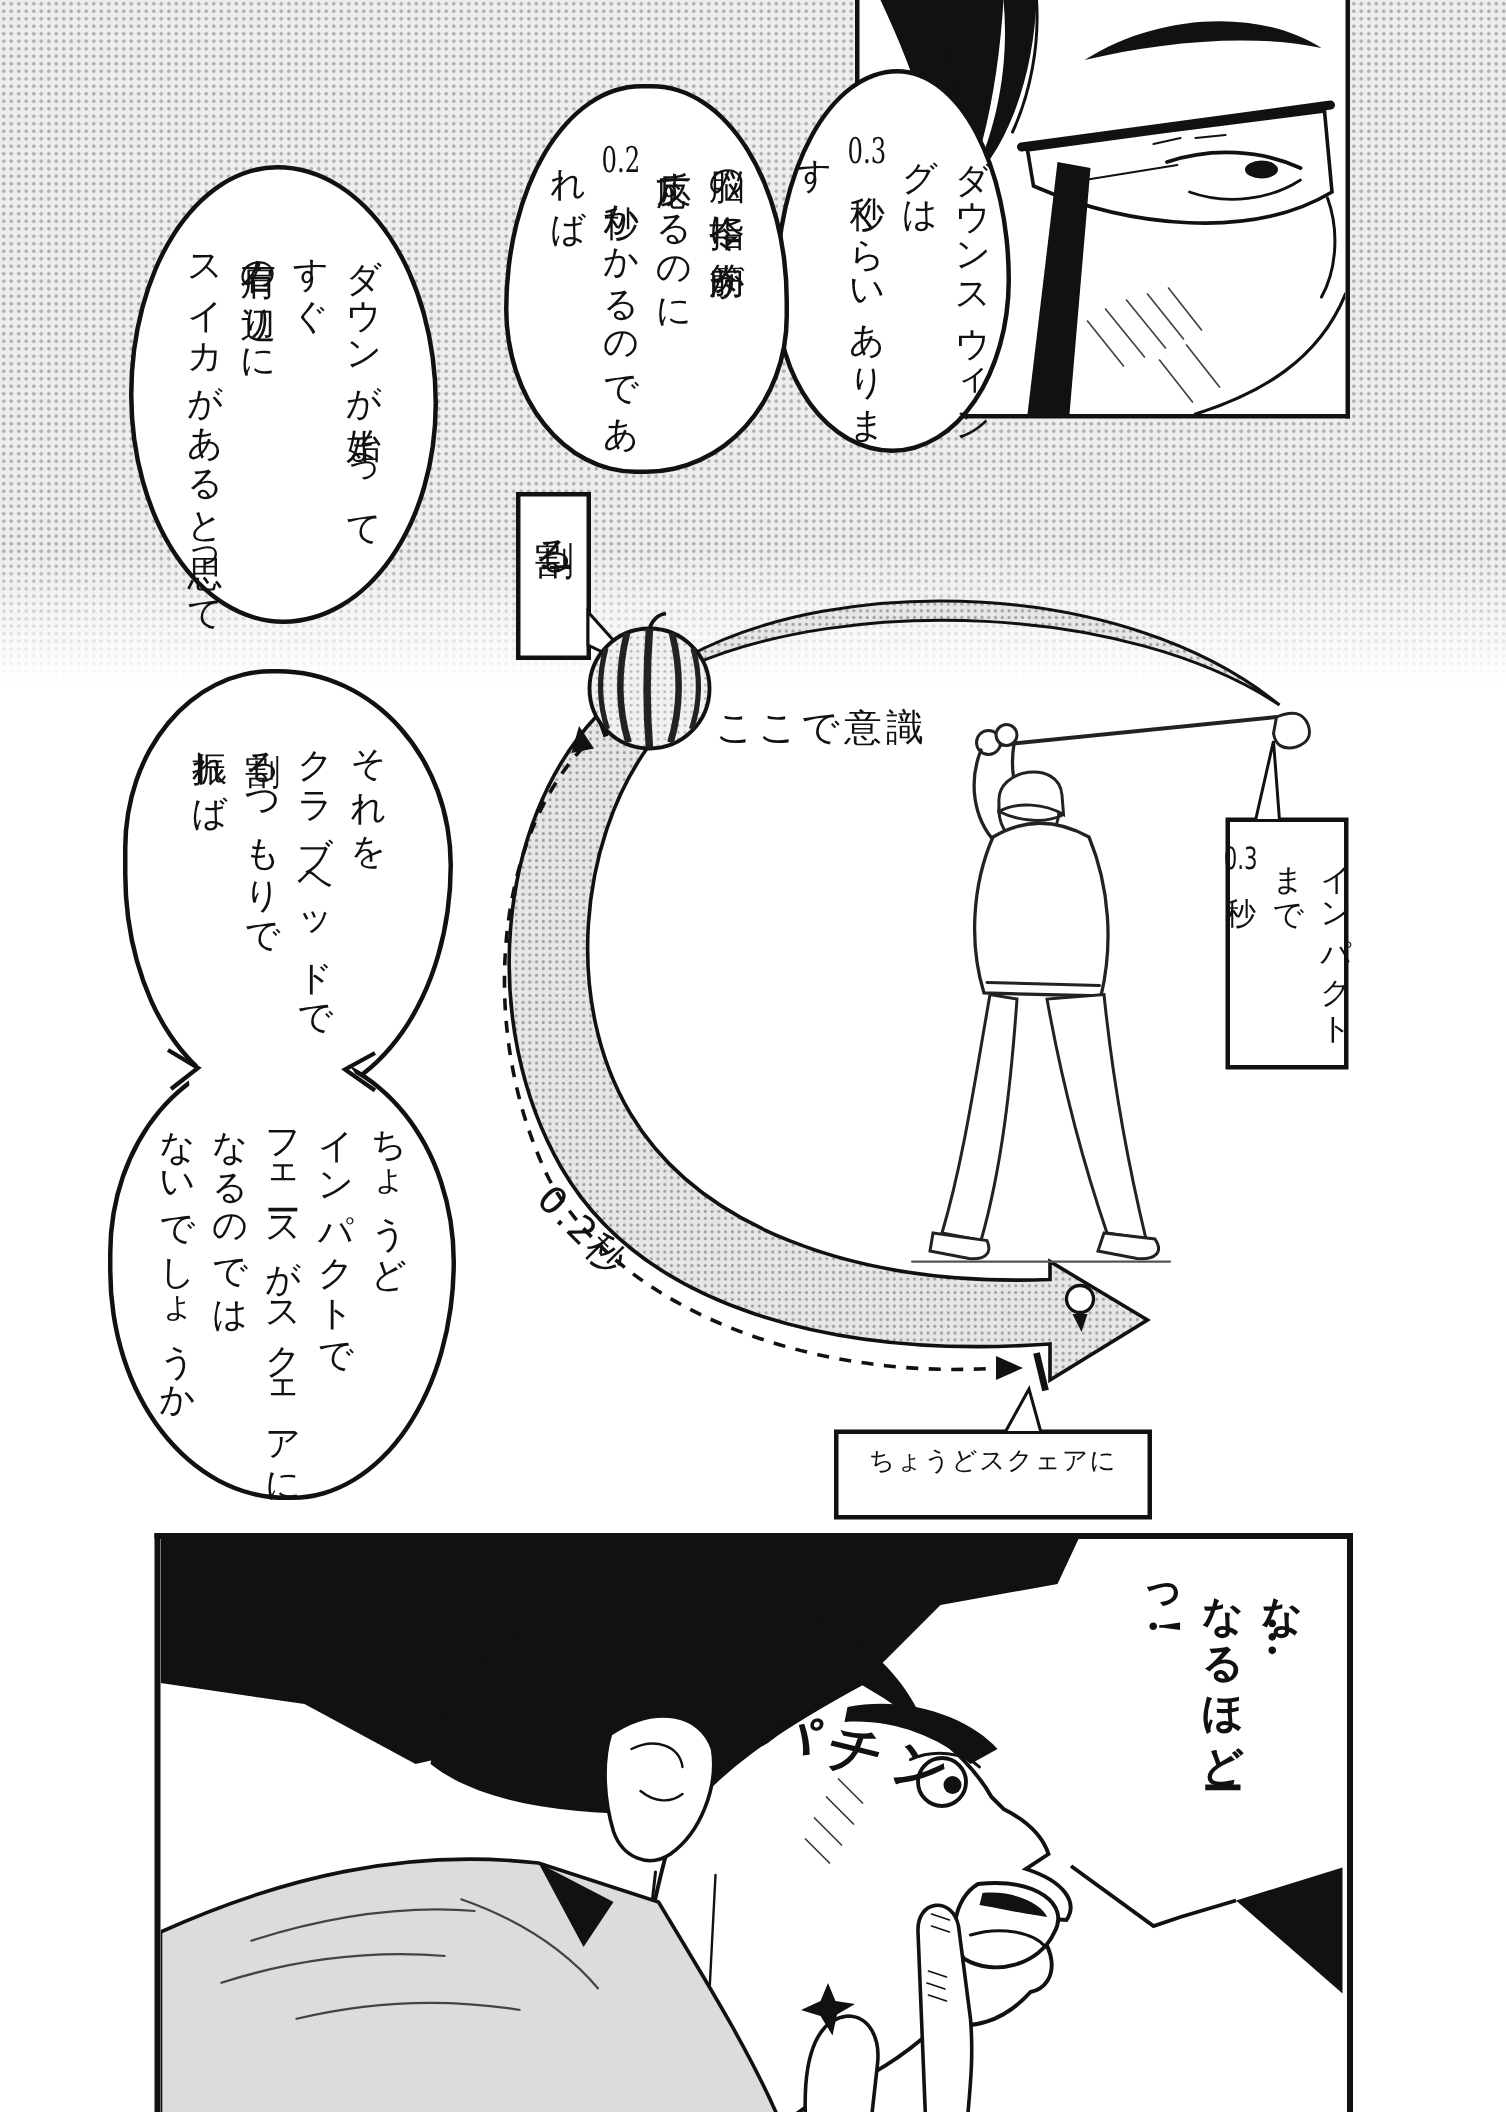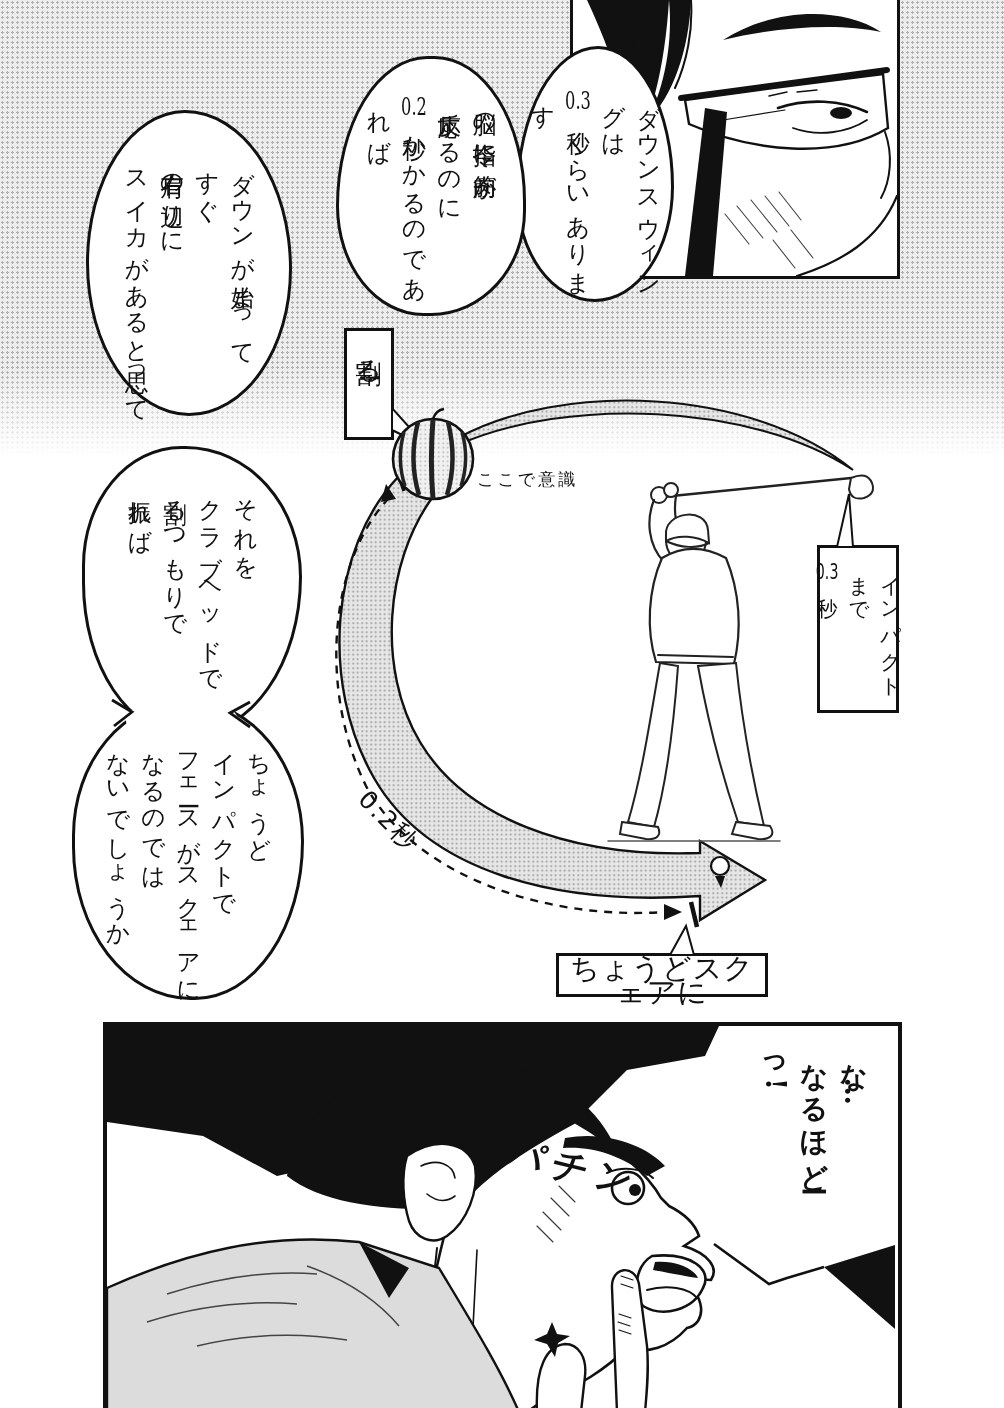--- a/index.html
+++ b/index.html
@@ -29,23 +29,23 @@
   .vtext{writing-mode:vertical-rl;text-orientation:mixed;font-size:23.5px;line-height:1.5;letter-spacing:1.5px;}
   .vtext .vline{display:block;}
   .tcy{text-combine-upright:all;}
   
   .box{position:absolute;background:#fff;border:3px solid #111;z-index:4;box-sizing:border-box;}
   .box-split{left:344px;top:328px;width:50px;height:112px;display:flex;justify-content:center;padding-top:8px;}
   .box-split .vtext{font-size:26px;line-height:1;letter-spacing:2px;}
   .box-impact{left:817px;top:545px;width:82px;height:168px;display:flex;justify-content:center;padding-top:14px;}
   .box-impact .vtext{font-size:20.5px;line-height:1.55;letter-spacing:2px;
       font-family:"DejaVu Sans","Liberation Sans",sans-serif;}
-  .box-square{left:556px;top:953px;width:212px;height:44px;text-align:center;line-height:24px;
-      font-size:29px;letter-spacing:1px;font-family:"DejaVu Sans","Liberation Sans",sans-serif;}
-  .label-focus{position:absolute;left:477px;top:468px;z-index:4;font-size:17px;letter-spacing:3px;
+  .box-square{left:556px;top:953px;width:212px;height:60px;text-align:center;line-height:36px;
+      font-size:17px;letter-spacing:1px;font-family:"DejaVu Sans","Liberation Sans",sans-serif;}
+  .label-focus{position:absolute;left:477px;top:468px;z-index:4;font-size:25px;letter-spacing:3px;
       font-family:"DejaVu Sans","Liberation Sans",sans-serif;}
   .label-02{position:absolute;left:352px;top:804px;z-index:4;font-size:25px;letter-spacing:2px;
       transform:rotate(45deg);font-family:"DejaVu Sans","Liberation Sans",sans-serif;}
   
   .diagram{position:absolute;left:0;top:0;width:1004px;height:1408px;z-index:6;pointer-events:none;}
   
   .naruhodo{position:absolute;left:648px;top:18px;height:266px;z-index:3;
       font-size:27.5px;line-height:1.44;font-weight:700;letter-spacing:2px;}
   .sfx{position:absolute;left:400px;top:118px;z-index:3;font-size:36px;font-weight:700;letter-spacing:8px;
       transform:rotate(14deg) skewX(-6deg);font-family:"DejaVu Sans","Liberation Sans",sans-serif;}

